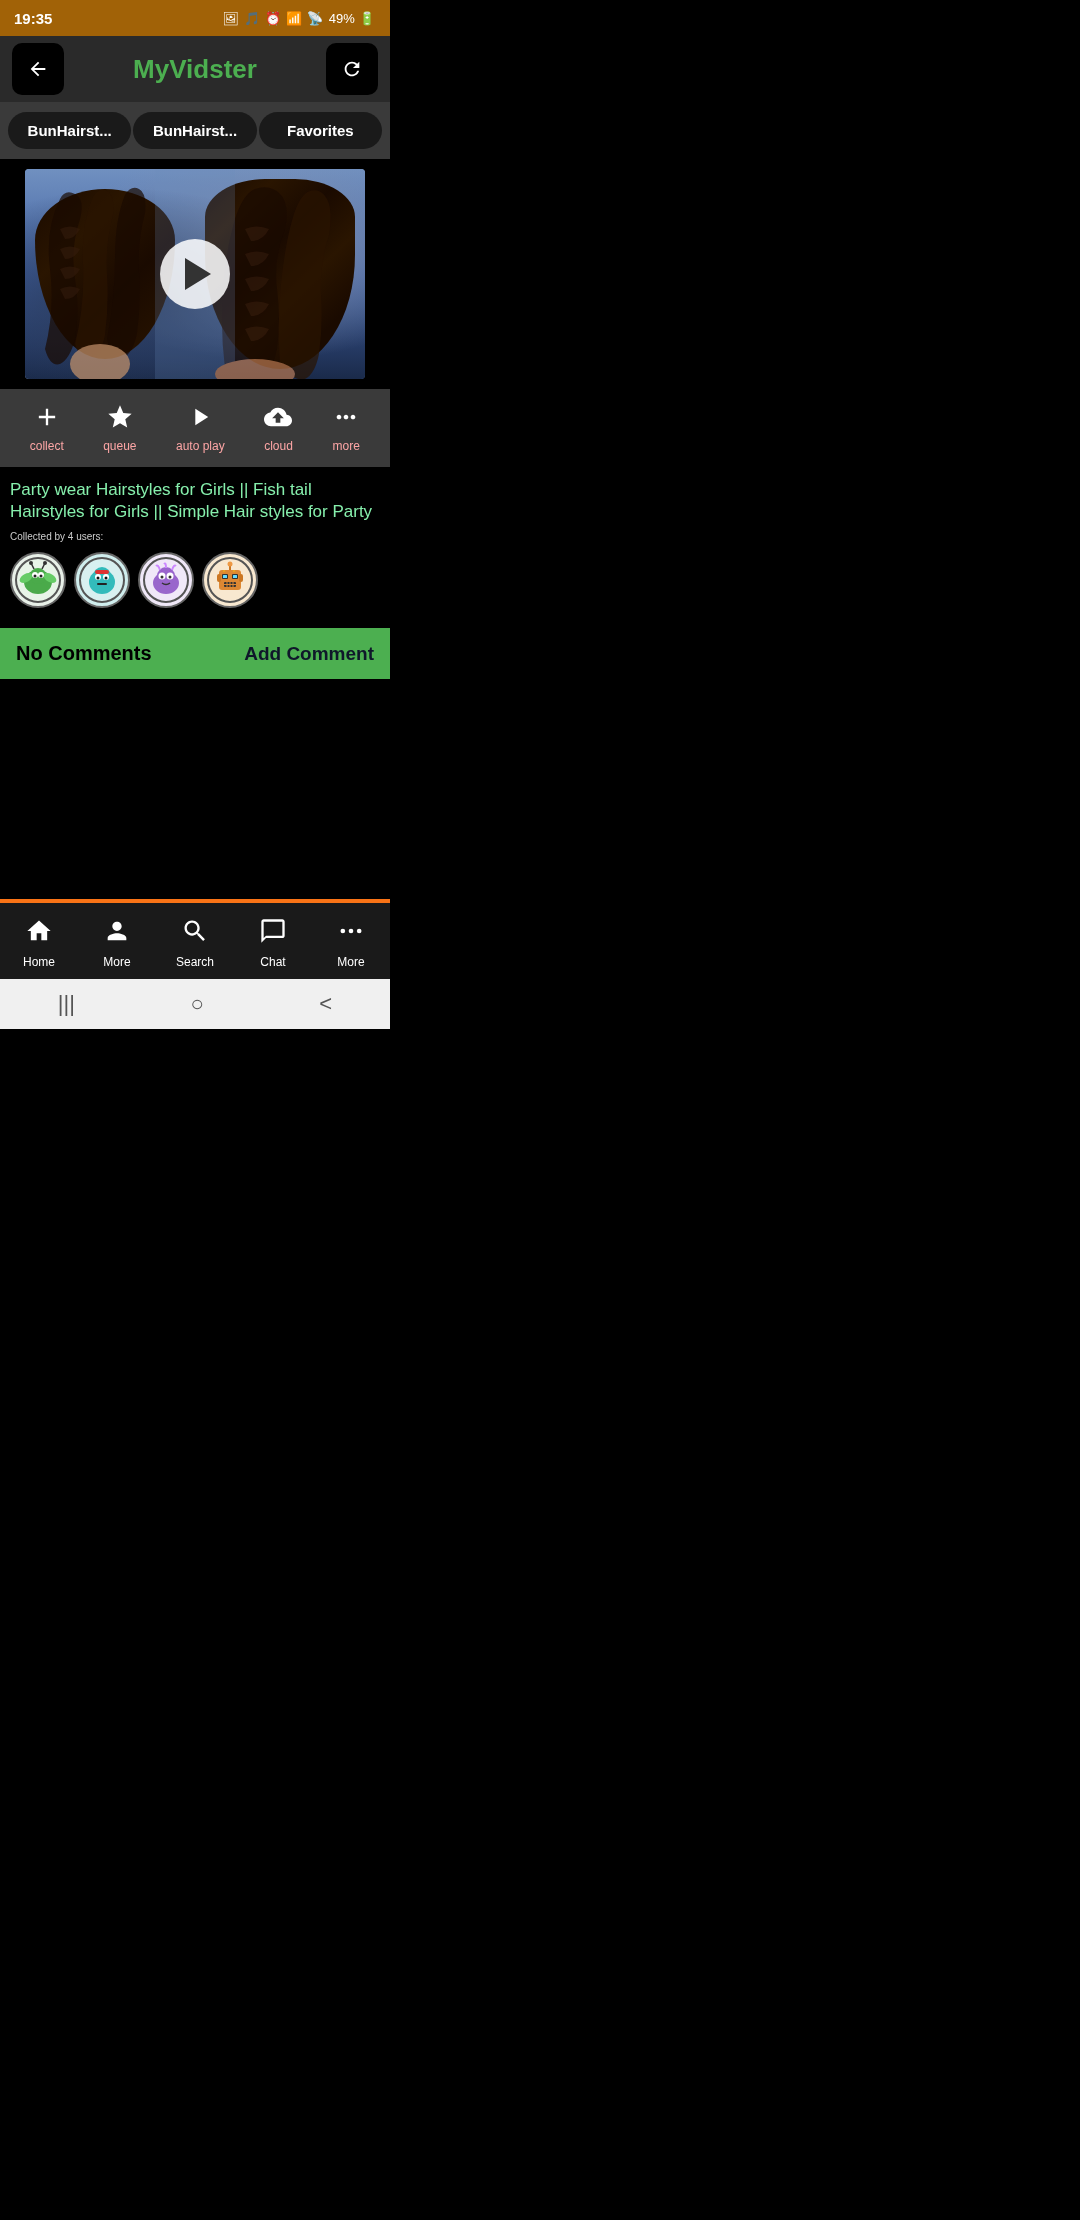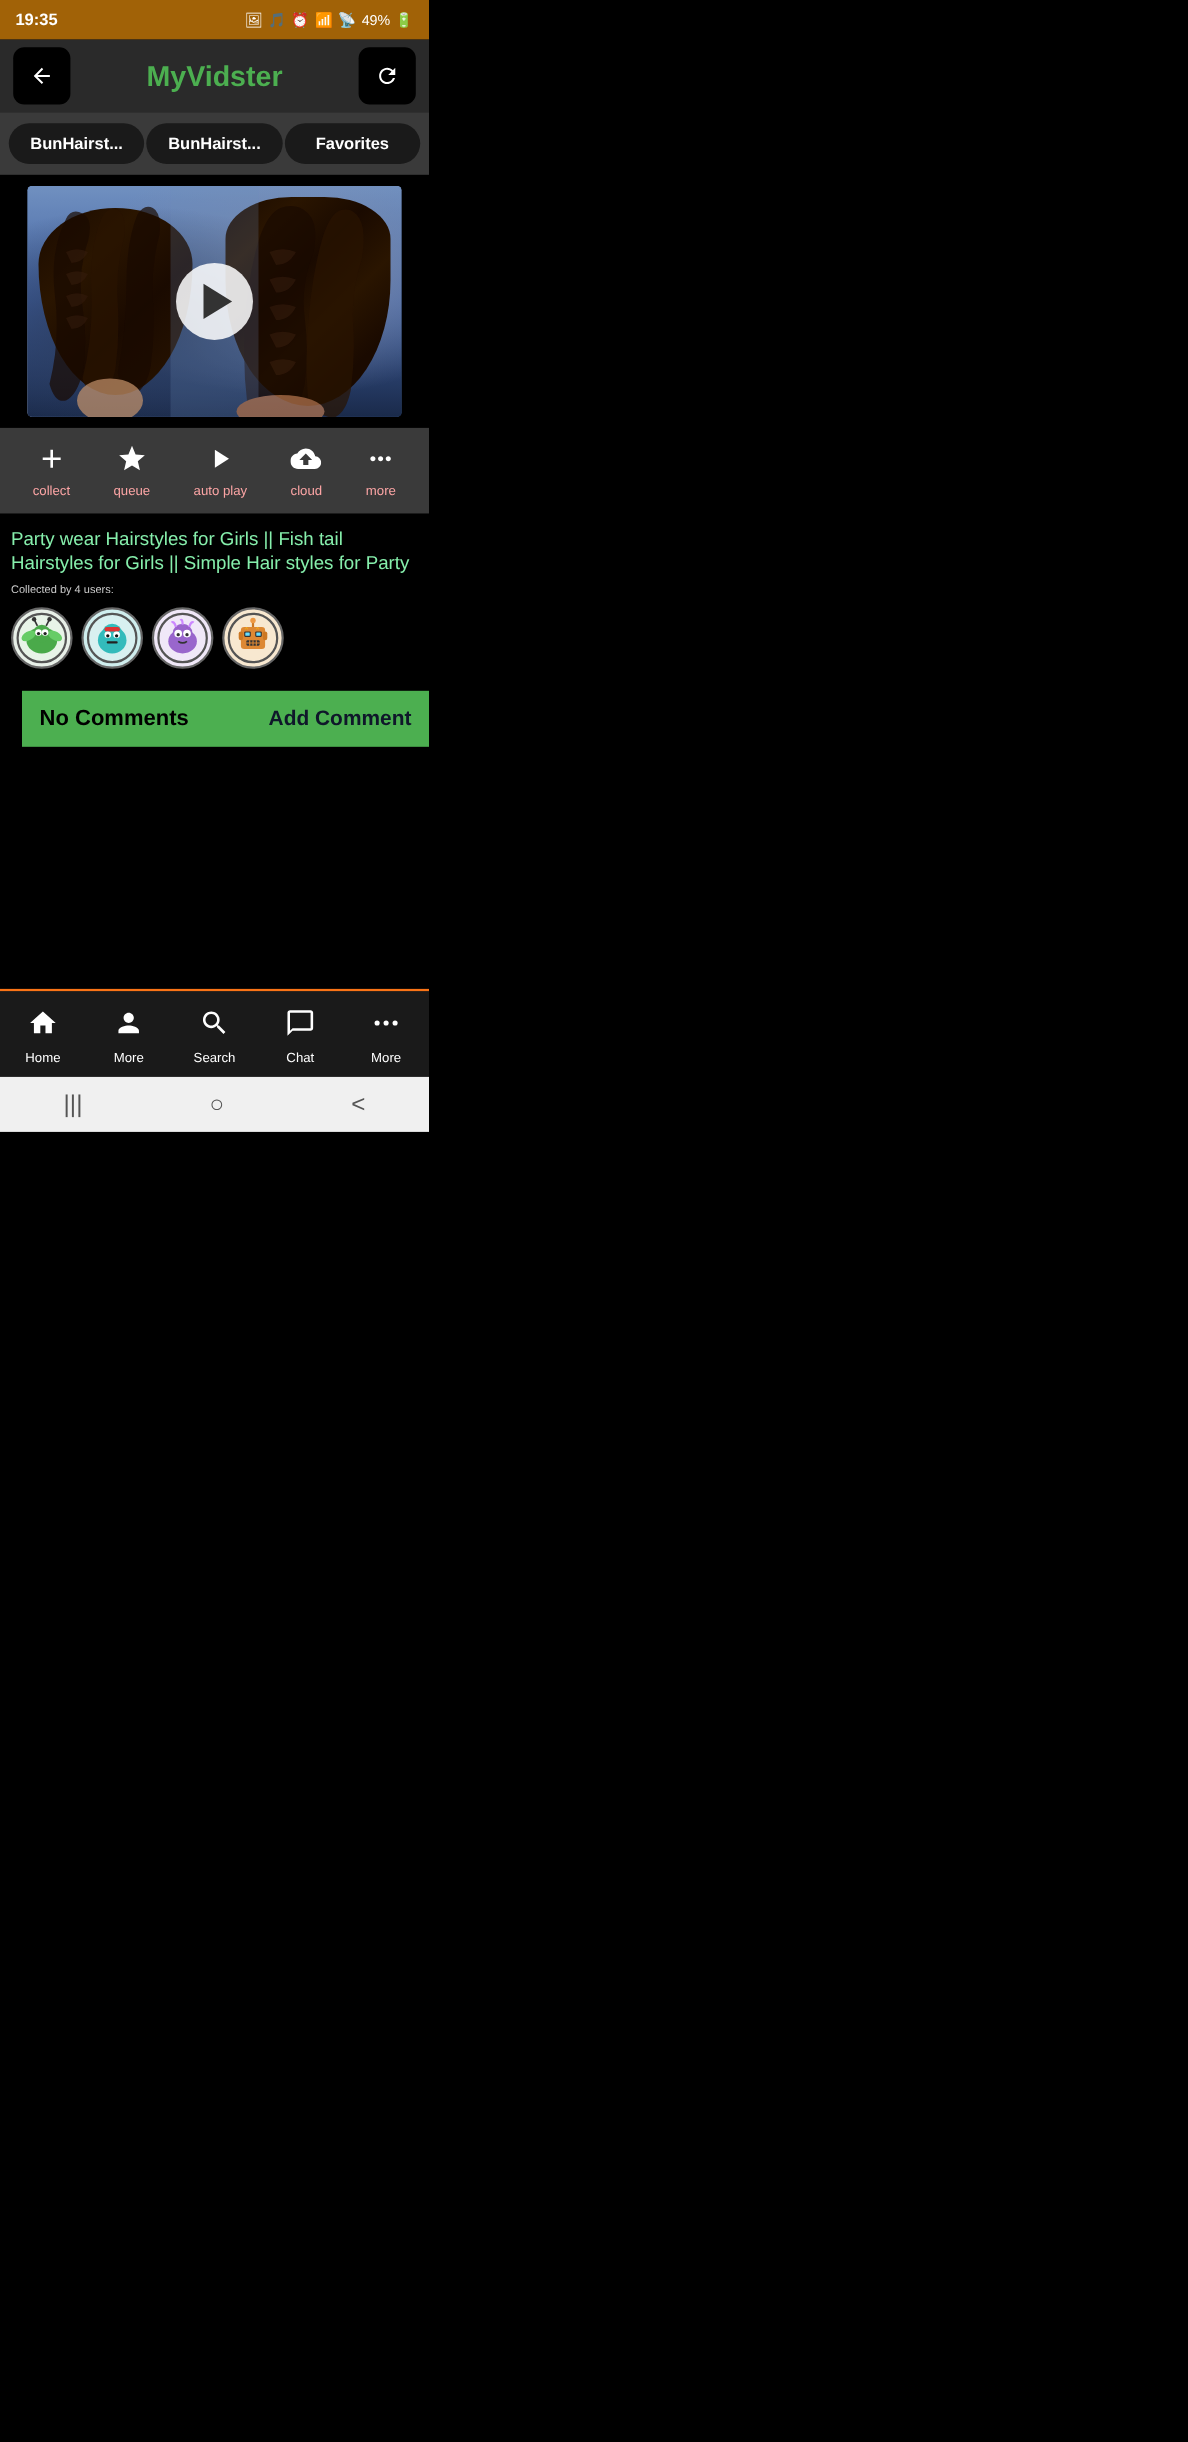--- a/index.html
+++ b/index.html
@@ -209,21 +209,20 @@
     .avatar-3 { background: #f0e8f8; }
     .avatar-4 { background: #f8e8d0; }
 
     
     .comments-bar {
       background: #4caf50;
       display: flex;
       justify-content: space-between;
       align-items: center;
       padding: 14px 16px;
-      margin-left: 20px;
     }
     .no-comments {
       font-size: 20px;
       font-weight: bold;
       color: #000;
     }
     .add-comment {
       font-size: 19px;
       font-weight: bold;
       color: #0f172a;
@@ -237,21 +236,21 @@
     }
 
     
     .bottom-nav {
       background: #1a1a1a;
       display: flex;
       justify-content: space-around;
       align-items: center;
       padding: 12px 0 8px;
       height: 80px;
-      border-top: 2px solid #f97316;
+      border-top: 4px solid #f97316;
     }
     .bottom-nav-item {
       display: flex;
       flex-direction: column;
       align-items: center;
       gap: 3px;
       cursor: pointer;
       flex: 1;
     }
     .bottom-nav-icon {

